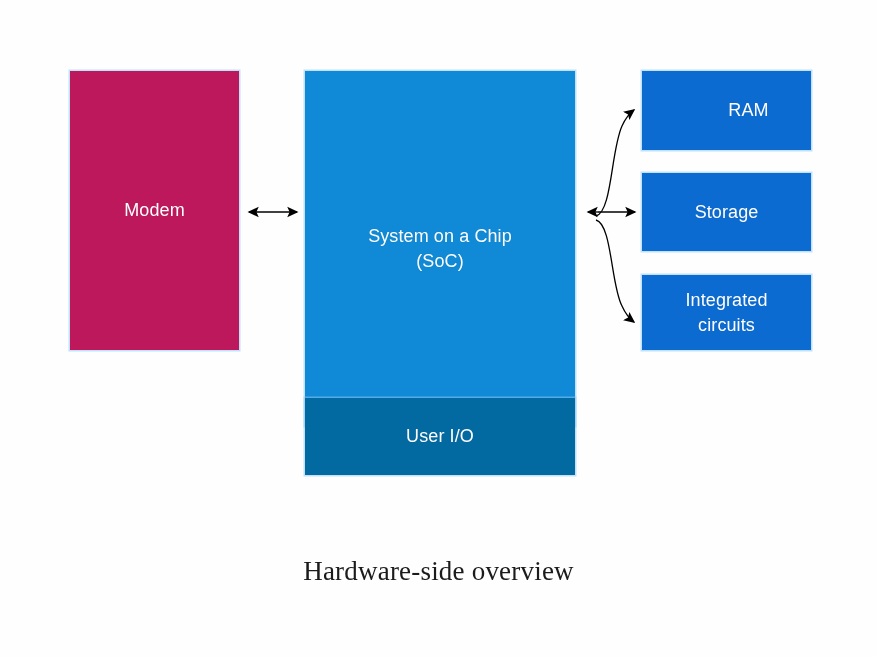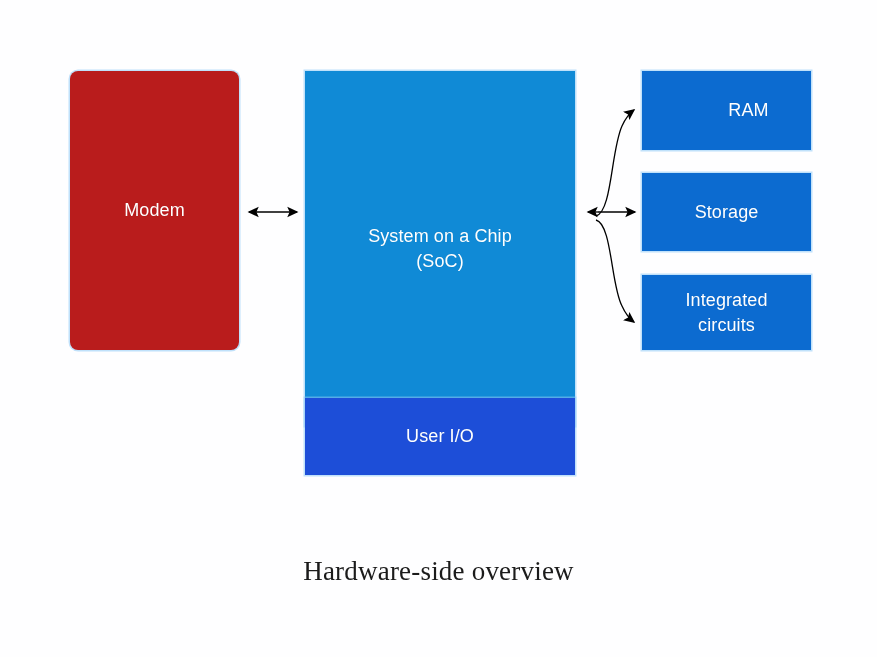--- a/index.html
+++ b/index.html
@@ -115,21 +115,21 @@
 
     <g>
       <line x1="598" y1="212" x2="635" y2="212" stroke="#000000" stroke-width="1.3" marker-end="url(#arrow-right)"></line>
     </g>
 
     <g>
       <path d="M 596 220 C 612 224, 611 286, 622 306 C 626 315, 630 319, 634 322" fill="none" stroke="#000000" stroke-width="1.3" marker-end="url(#arrow-right)"></path>
     </g>
   </svg>
 
-  <div class="node" id="node-modem" style="background:#b91c1c;border-radius:8px;">
+  <div class="node" id="node-modem" style="background:#be185d;">
     <span class="node-label">Modem</span>
   </div>
 
   <div class="node" id="node-soc" style="background:#108ad6;">
     <span class="node-label">
       <span>System on a Chip</span><br>
       <span>(SoC)</span>
     </span>
   </div>
 
@@ -141,19 +141,19 @@
     <span class="node-label">Storage</span>
   </div>
 
   <div class="node" id="node-ic" style="background:#0c6bd0;">
     <span class="node-label">
       <span>Integrated</span><br>
       <span>circuits</span>
     </span>
   </div>
 
-  <div class="node" id="node-userio" style="background:#1d4ed8;">
+  <div class="node" id="node-userio" style="background:#0369a1;">
     <span class="node-label">User I/O</span>
   </div>
 
   <div id="caption">Hardware-side overview</div>
 
 </div>
 
 </body></html>

